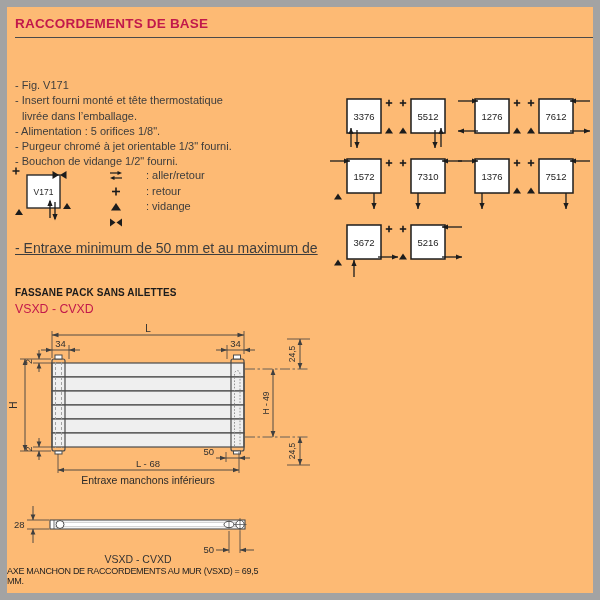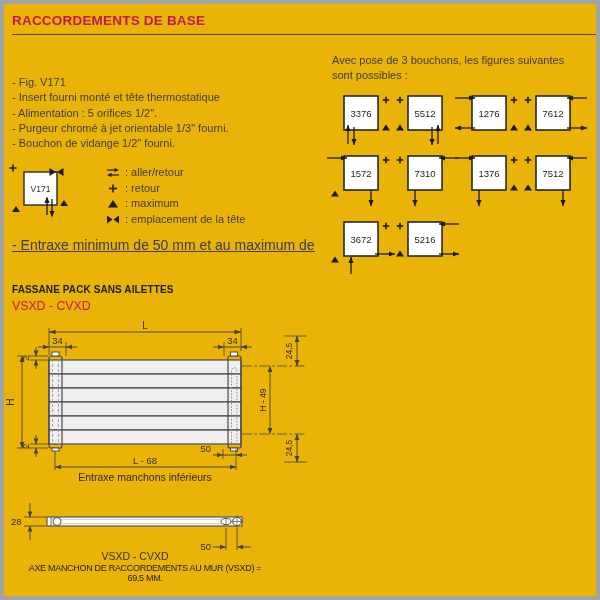--- a/index.html
+++ b/index.html
@@ -1,50 +1,51 @@
 <!DOCTYPE html>
 <html><head>
 <meta charset="utf-8">
 <style>
   *{box-sizing:border-box;margin:0;padding:0}
   html,body{background:#fff}
   body{font-family:"Liberation Sans","DejaVu Sans",sans-serif;}
-  #page{position:relative;width:600px;height:600px;background:#eab308;border:4px solid #a3a3a3;overflow:hidden;color:#3d3d3d;}
+  #page{position:relative;width:600px;height:600px;background:#fdba74;border:7px solid #a3a3a3;overflow:hidden;color:#3d3d3d;}
   .hdr{position:absolute;left:8px;top:9px;font-size:13.5px;font-weight:bold;letter-spacing:.2px;}
   .hdr-rule{position:absolute;left:8px;top:30px;width:584px;border-top:1.6px solid #4a4a4a;}
   .bullets{position:absolute;left:8px;top:49px;font-size:11px;line-height:15.3px;margin-top:22px;}
   .cont{padding-left:7px;}
   .legend{position:absolute;left:101px;top:161px;font-size:11px;line-height:15.6px;}
-  .legend .lr{display:flex;align-items:center;height:15.6px;}
+  .legend .lr{display:flex;align-items:center;height:15.6px;gap:18px;}
   .legend .lic{width:16px;height:11px;margin-right:4px;flex:none;}
   .note{position:absolute;left:8px;top:234px;font-size:14px;line-height:15.3px;text-decoration:underline;}
   .note .cont{padding-left:6px;}
   .rc-intro{position:absolute;left:328px;top:49px;font-size:11px;line-height:15.3px;}
   .sec-title{position:absolute;left:8px;top:280px;font-size:10px;font-weight:bold;color:#1c1c1c;letter-spacing:.1px;}
   .sec-sub{position:absolute;left:8px;top:295px;font-size:12.3px;}
   .v171{position:absolute;left:0;top:155px;width:95px;height:70px;overflow:visible;}
   .front{position:absolute;left:0;top:318px;width:310px;height:165px;overflow:visible;}
   .side{position:absolute;left:0;top:486px;width:310px;height:85px;overflow:visible;}
   .cap-model{position:absolute;left:0;top:546px;width:262px;text-align:center;font-size:10.5px;color:#333;}
-  .cap-note{position:absolute;left:0;top:559px;width:262px;text-align:center;font-size:9px;letter-spacing:-.3px;color:#222;padding-left:20px;}
+  .cap-note{position:absolute;left:0;top:559px;width:262px;text-align:left;font-size:9px;letter-spacing:-.3px;color:#222;}
   #figures-area{position:absolute;left:0;top:0;width:544px;height:300px;text-decoration:underline;}
   svg text{font-family:"Liberation Sans","DejaVu Sans",sans-serif;}
 </style>
 </head>
 <body>
 
 <div id="page">
 
   <div class="hdr" style="color: rgb(194, 25, 75);">RACCORDEMENTS DE BASE</div>
   <div class="hdr-rule"></div>
 
   <div class="bullets">
     <div>- Fig. V171</div>
     <div>- Insert fourni monté et tête thermostatique</div>
-    <div>- Alimentation : 5 orifices 1/2".</div>
+    <div class="cont">livrée dans l’emballage.</div>
+    <div>- Alimentation : 5 orifices 1/8".</div>
     <div>- Purgeur chromé à jet orientable 1/3" fourni.</div>
     <div>- Bouchon de vidange 1/2" fourni.</div>
   </div>
 
   <svg class="v171" viewBox="0 0 95 70">
     <rect x="20" y="13" width="33" height="33" fill="#fff" stroke="#2a2a2a" stroke-width="1.4"></rect>
     <text x="36.5" y="33" text-anchor="middle" font-size="8.5" fill="#2a2a2a">V171</text>
     <g stroke="#1c1c1c" stroke-width="1.5">
       <line x1="5.5" y1="9" x2="12.5" y2="9"></line>
         <line x1="9" y1="5.5" x2="9" y2="12.5"></line>
@@ -79,39 +80,34 @@
       <svg class="lic" viewBox="0 0 16 11">
         <line x1="4" y1="5.5" x2="12" y2="5.5" stroke="#1c1c1c" stroke-width="1.6"></line>
           <line x1="8" y1="1.5" x2="8" y2="9.5" stroke="#1c1c1c" stroke-width="1.6"></line>
       </svg>
       <span>: retour</span>
     </div>
     <div class="lr">
       <svg class="lic" viewBox="0 0 16 11">
         <polygon points="3,9.5 13,9.5 8,2" fill="#1c1c1c"></polygon>
       </svg>
-      <span>: maximum</span>
+      <span>: vidange</span>
     </div>
     <div class="lr">
       <svg class="lic" viewBox="0 0 16 11">
         <polygon points="2,1.5 2,9.5 7.5,5.5" fill="#1c1c1c"></polygon>
           <polygon points="14,1.5 14,9.5 8.5,5.5" fill="#1c1c1c"></polygon>
       </svg>
-      <span>: emplacement de la tête</span>
     </div>
   </div>
 
   <div class="note">
     <div>- Entraxe minimum de 50 mm et au maximum de</div>
   </div>
 
-  <div class="rc-intro">
-    <div>Avec pose de 3 bouchons, les figures suivantes</div>
-    <div>sont possibles :</div>
-  </div>
 
   <div id="figures-area">
       <svg viewBox="0 0 126 60" style="position: absolute; left: 326px; top: 88px; width: 126px; height: 60px; overflow: visible;">
         <g>
           <rect x="14" y="4" width="34" height="34" fill="#fff" stroke="#1c1c1c" stroke-width="1.5"></rect>
           <text x="31" y="25" text-anchor="middle" font-size="9.5" fill="#1c1c1c">3376</text>
           <line x1="18" y1="52" x2="18" y2="33" stroke="#1c1c1c" stroke-width="1.3"></line>
           <polygon points="18,33 15.4,39 20.6,39" fill="#1c1c1c"></polygon>
           <line x1="24" y1="35" x2="24" y2="53" stroke="#1c1c1c" stroke-width="1.3"></line>
           <polygon points="24,53 21.4,47 26.6,47" fill="#1c1c1c"></polygon>

